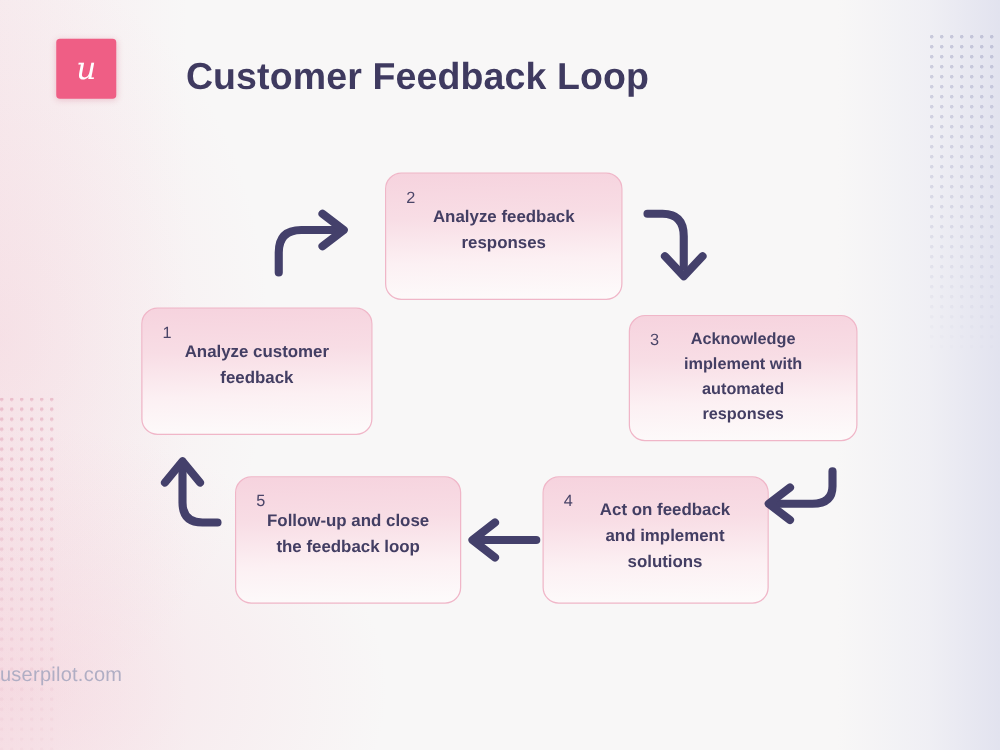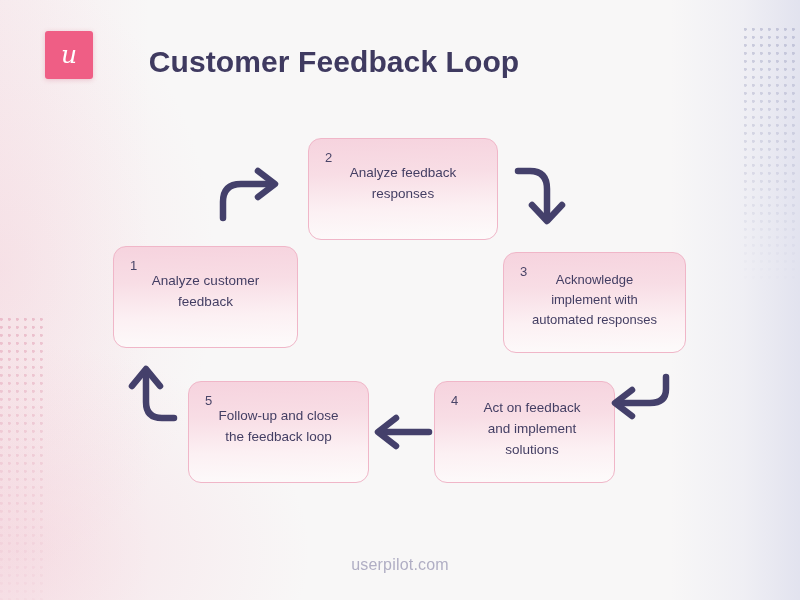--- a/index.html
+++ b/index.html
@@ -88,23 +88,22 @@
     font-size: 30px;
     font-weight: bold;
     letter-spacing: 0.1px;
     color: #3f3a60;
   }
 
   
   #footer {
     position: absolute;
     left: 0;
-    top: 556px;
+    top: 532px;
     width: 800px;
-    text-align: center;
     font-size: 16px;
     color: #b0aec4;
     letter-spacing: 0.2px;
   }
 
   
   .step-box {
     position: absolute;
     border: 1.4px solid #f0b6c8;
     border-radius: 13px;
@@ -124,20 +123,21 @@
     left: 0;
     right: 0;
     top: 42%;
     transform: translateY(-42%);
     text-align: center;
     font-size: 13.5px;
     line-height: 1.55;
     color: #433e63;
     padding: 0 24px;
     box-sizing: border-box;
+    font-weight: bold;
   }
 
   #box-1 { left: 113px; top: 246px; width: 185px; height: 102px; }
   #box-2 { left: 308px; top: 138px; width: 190px; height: 102px; }
   #box-3 { left: 503px; top: 252px; width: 183px; height: 101px; }
   #box-4 { left: 434px; top: 381px; width: 181px; height: 102px; }
   #box-5 { left: 188px; top: 381px; width: 181px; height: 102px; }
 
   #box-3 .step-text { font-size: 13px; }
   #box-4 .step-text { text-align: center; margin-left: 15px; }

